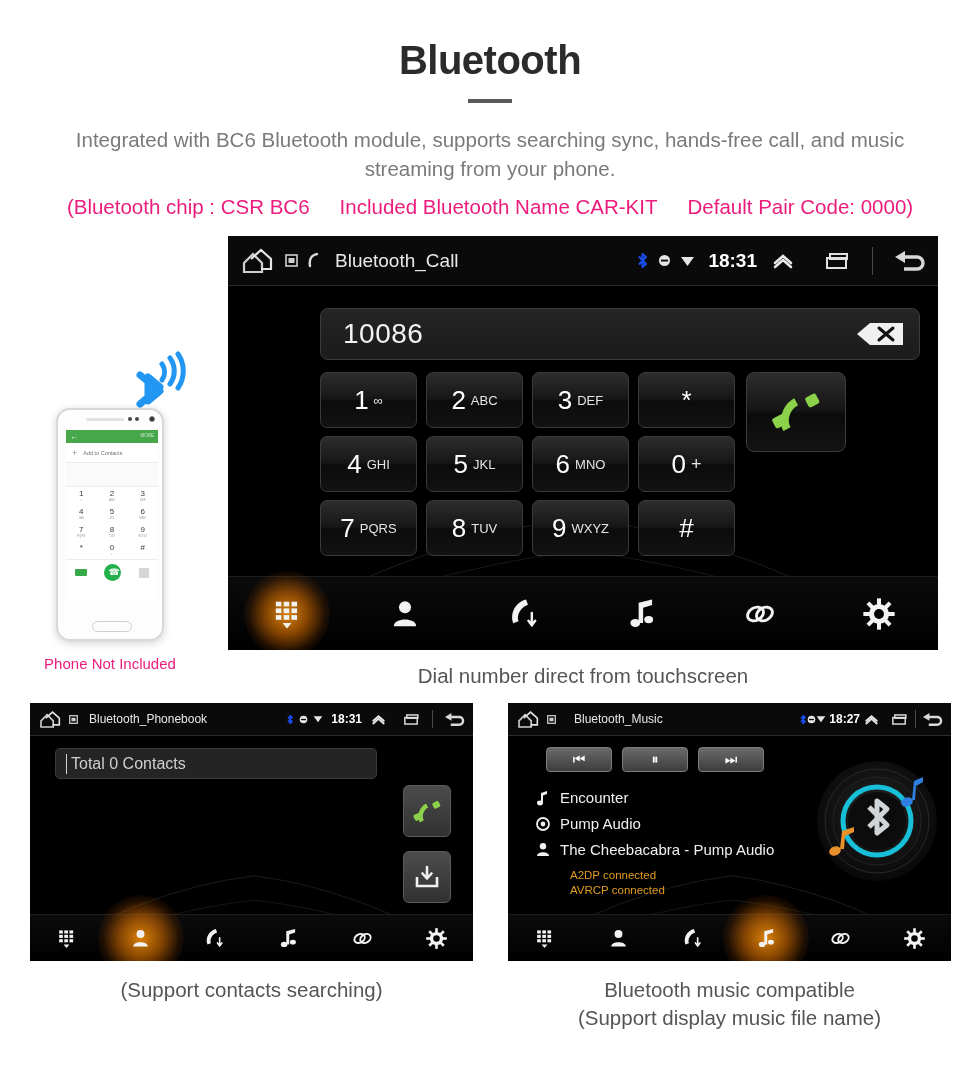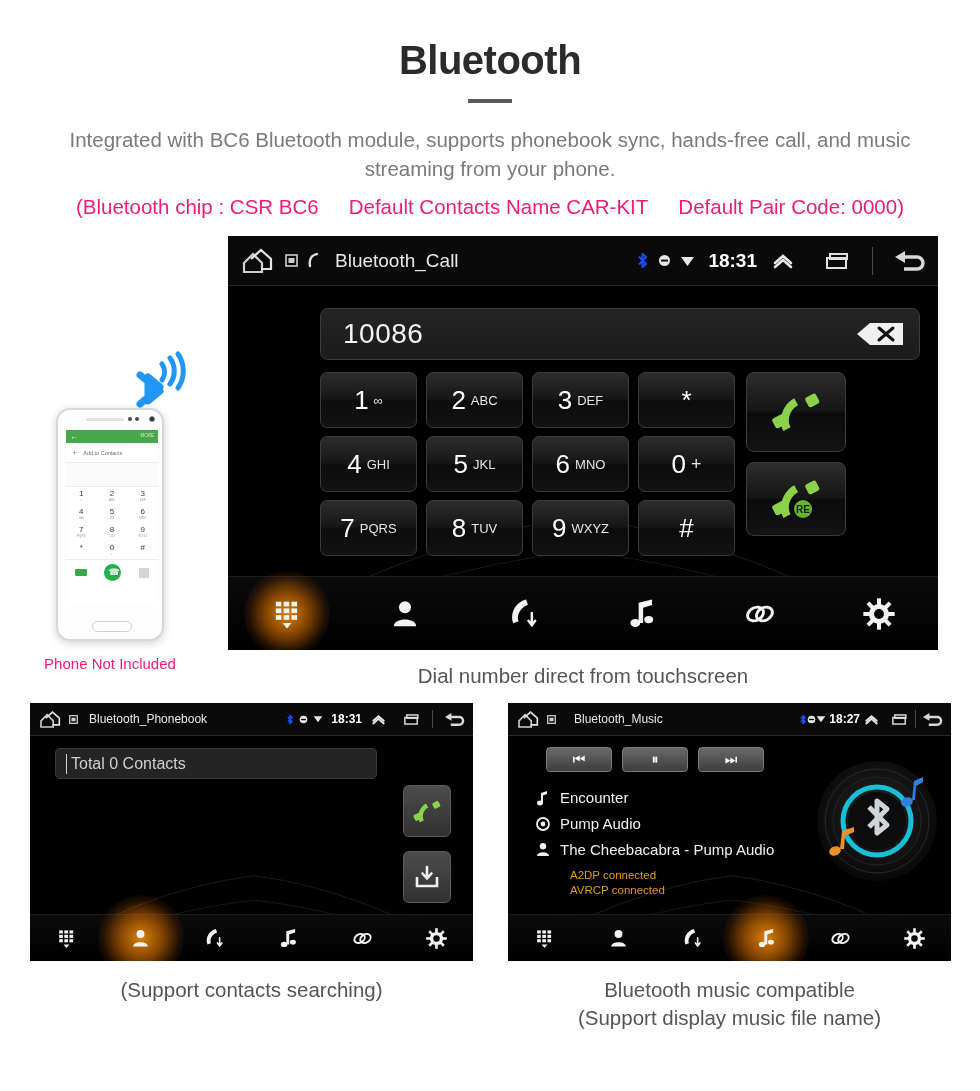--- a/index.html
+++ b/index.html
@@ -155,24 +155,24 @@
     display: flex; align-items: center; color: #cfcfcf;
   }
   .caret { width: 1px; background: #d0d0d0; height: 20px; margin: 0 4px 0 10px; }
 </style>
 </head>
 <body>
 
 <div class="header">
   <div class="page-title">Bluetooth</div>
   <div class="title-rule"></div>
-  <div class="intro">Integrated with BC6 Bluetooth module, supports phonebook sync, hands-free call, and music streaming from your phone.</div>
+  <div class="intro">Integrated with BC6 Bluetooth module, supports searching sync, hands-free call, and music streaming from your phone.</div>
   <div class="spec-line">
     <span>(Bluetooth chip : CSR BC6</span>
-    <span>Default Contacts Name CAR-KIT</span>
+    <span>Included Bluetooth Name CAR-KIT</span>
     <span>Default Pair Code: 0000)</span>
   </div>
 </div>
 
 <div>
 
   <svg style="position:absolute;left:118px;top:346px;" width="78" height="62" viewBox="0 0 78 62">
     <path d="M22 58 L42 41 L30 31 L30 55 L42 45 L22 29" fill="none" stroke="#2196f3" stroke-width="7" stroke-linejoin="round" stroke-linecap="round"></path>
     <path d="M44 34 A14 14 0 0 0 44 18" fill="none" stroke="#2196f3" stroke-width="5" stroke-linecap="round"></path>
     <path d="M52 38 A22 22 0 0 0 52 12" fill="none" stroke="#2196f3" stroke-width="5" stroke-linecap="round"></path>
@@ -330,29 +330,20 @@
       <div class="key" style="left: 410px; top: 264px; width: 97px; height: 56px;">
         <span class="num" style="font-size: 26px;">#</span>
       </div>
     </div>
 
   <div class="callkey" style="left:518px;top:136px;width:100px;height:80px;">
     <svg width="52" height="40" viewBox="0 0 52 40">
       <path d="M6 31 C6 18 18 7 31 7 L31 15 C22 15 14 22 14 31 Z" fill="#8cd14a" transform="rotate(-28 26 20)"></path>
       <rect x="3" y="24" width="13" height="11" rx="2.5" fill="#8cd14a" transform="rotate(-28 9 29)"></rect>
       <rect x="36" y="3" width="12" height="11" rx="2.5" fill="#8cd14a" transform="rotate(-28 42 8)"></rect>
-    </svg>
-  </div>
-  <div class="callkey" style="left:518px;top:226px;width:100px;height:74px;">
-    <svg width="52" height="40" viewBox="0 0 52 40">
-      <path d="M6 31 C6 18 18 7 31 7 L31 15 C22 15 14 22 14 31 Z" fill="#8cd14a" transform="rotate(-28 26 20)"></path>
-      <rect x="3" y="24" width="13" height="11" rx="2.5" fill="#8cd14a" transform="rotate(-28 9 29)"></rect>
-      <rect x="36" y="3" width="12" height="11" rx="2.5" fill="#8cd14a" transform="rotate(-28 42 8)"></rect>
-      <circle cx="33" cy="30" r="9" fill="#66b32e"></circle>
-      <text x="33" y="34" text-anchor="middle" font-size="10" font-weight="bold" fill="#0c2a06" font-family="Liberation Sans, sans-serif">RE</text>
     </svg>
   </div>
 
   <div class="navbar" style="height:74px;" id="dial-nav">
       <div class="navitem active">
         <svg width="38" height="38" viewBox="0 0 34 34" class="glyph">
           <rect x="7" y="6" width="5" height="4.2" fill="#f2f2f2"></rect>
           <rect x="14" y="6" width="5" height="4.2" fill="#f2f2f2"></rect>
           <rect x="21" y="6" width="5" height="4.2" fill="#f2f2f2"></rect>
           <rect x="7" y="12" width="5" height="4.2" fill="#f2f2f2"></rect>

